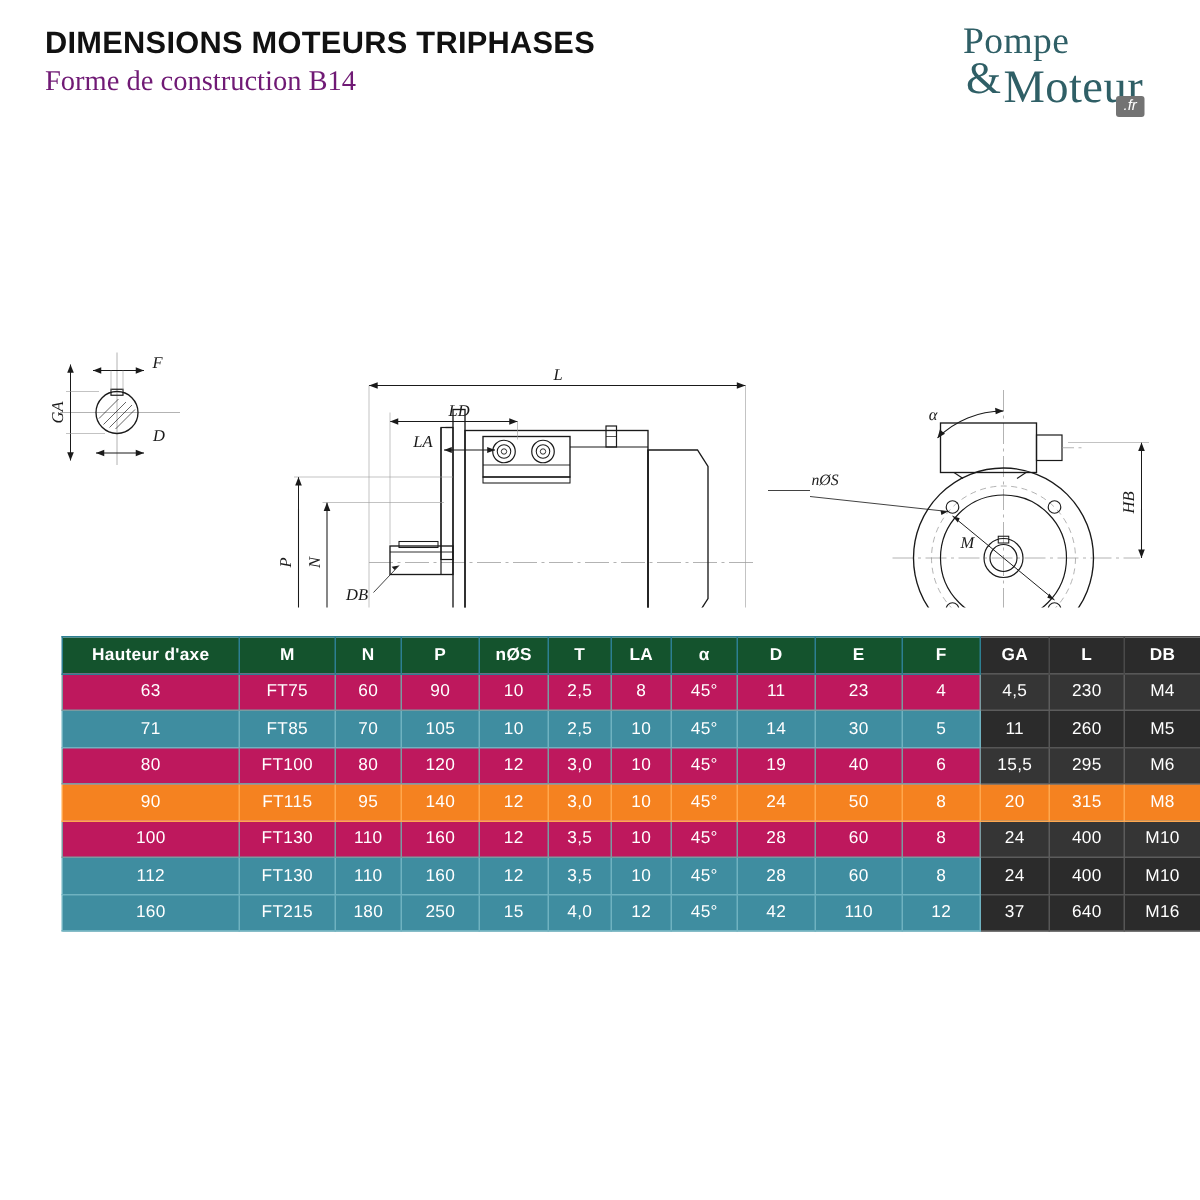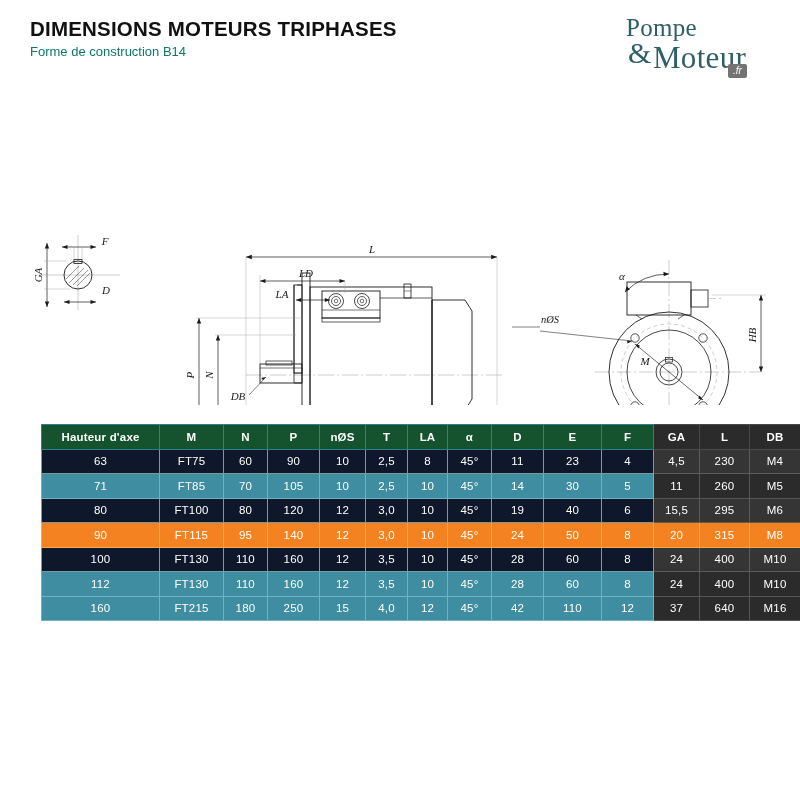--- a/index.html
+++ b/index.html
@@ -24,28 +24,29 @@
   #title-block { position: absolute; left: 30px; top: 18px; }
   #doc-title {
     font-size: 20.5px;
     font-weight: bold;
     letter-spacing: 0.2px;
     color: #111111;
     line-height: 1.05;
     white-space: nowrap;
   }
   #doc-subtitle {
-    font-size: 13px;
-    color: #0f766e;
+    font-size: 19px;
+    color: #701a75;
     margin-top: 4px;
     white-space: nowrap;
+    font-family: Liberation Serif, serif;
   }
 
   
-  #logo { position: absolute; right: 34px; top: 14px; width: 150px; height: 62px; }
+  #logo { position: absolute; right: 18px; top: 14px; width: 150px; height: 62px; }
   #logo-pompe {
     position: absolute; left: 10px; top: 0;
     font-family: "Liberation Serif", serif;
     font-size: 25px; color: #2f5f66; letter-spacing: 0.3px;
   }
   #logo-amp {
     position: absolute; left: 12px; top: 22px;
     font-family: "Liberation Serif", serif;
     font-size: 30px; color: #2f5f66;
   }
@@ -94,21 +95,21 @@
     letter-spacing: 0.2px;
   }
   table.dims th {
     background: #14532d;
     font-weight: bold;
     font-size: 11.5px;
     border-color: #2d7f92;
   }
   table.dims th.dark { background: #2b2b2b; border-color: #4a4a4a; }
   table.dims tr.rowA td { background: #3f8da0; border-color: #6fb2c0; }
-  table.dims tr.rowB td { background: #0f172a; border-color: #7a9aa0; }
+  table.dims tr.rowB td { background: #be185d; border-color: #7a9aa0; }
   table.dims tr.rowA td.dark { background: #2b2b2b; border-color: #565656; }
   table.dims tr.rowB td.dark { background: #353535; border-color: #5c5c5c; }
   table.dims tr.rowHL td { background: #f58220; border-color: #ffa74d; }
   table.dims tr.rowHL td.dark { background: #f58220; border-color: #ffa74d; }
   table.dims td.axe { font-size: 11.5px; }
   table.dims th.axe { font-size: 11.5px; }
 </style>
 </head>
 <body>
 

